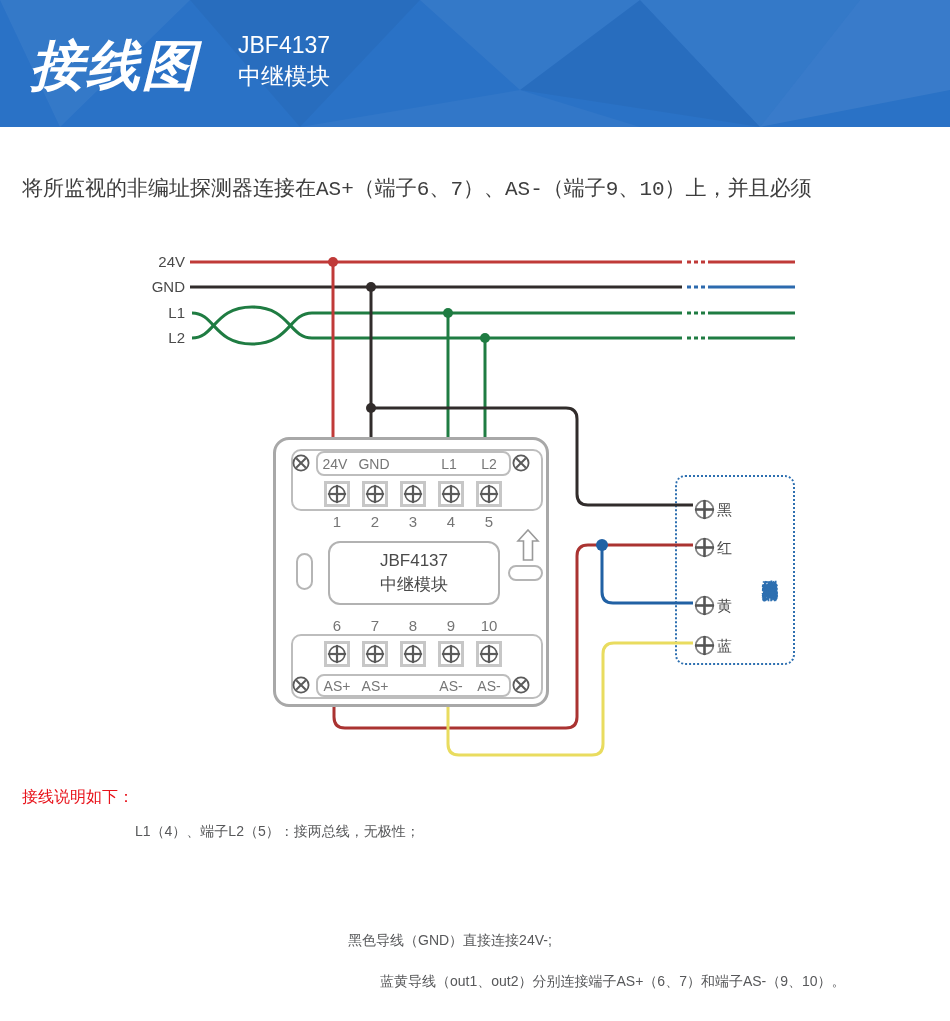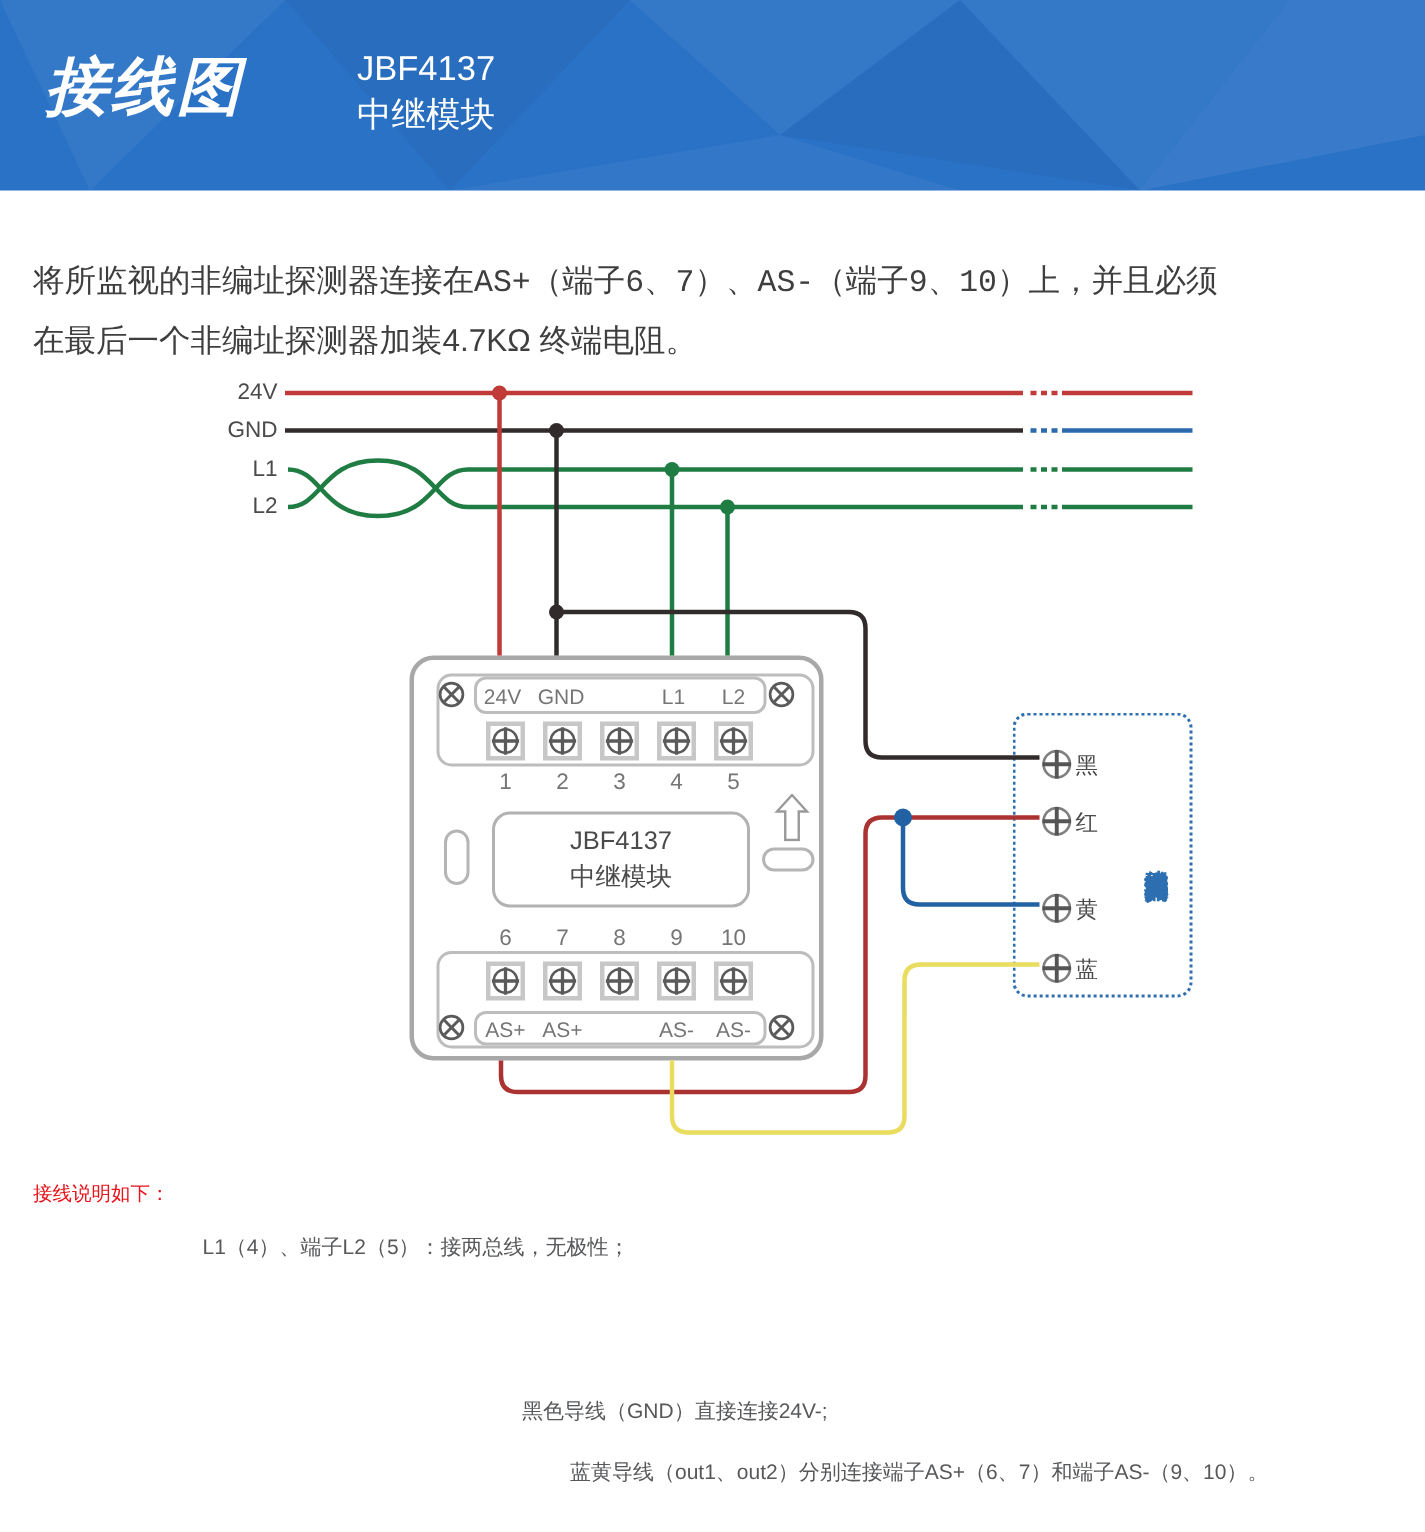--- a/index.html
+++ b/index.html
@@ -2,21 +2,21 @@
 <html><head>
 <meta charset="utf-8">
 <style>
   html,body{margin:0;padding:0;background:#fff;}
   .page{position:relative;width:950px;height:1021px;background:#fff;overflow:hidden;
         font-family:"Liberation Sans","DejaVu Sans",sans-serif;}
 
   
   .header{position:absolute;left:0;top:0;width:950px;height:127px;background:#2a72c6;}
   .header .poly{position:absolute;left:0;top:0;}
-  .h-title{position:absolute;left:30px;top:30px;font-size:42px;font-weight:900;
+  .h-title{position:absolute;left:30px;top:30px;font-size:54px;font-weight:900;
            font-style:italic;color:#fff;letter-spacing:2px;}
   .h-sub{position:absolute;left:238px;top:30px;color:#fff;font-size:23px;line-height:31px;font-weight:500;}
 
   
   .note-red{position:absolute;left:22px;top:144px;font-size:20px;font-weight:500;line-height:26px;white-space:nowrap;}
   .note-red .sp{display:inline-block;width:26px;}
   .note-body{position:absolute;left:22px;font-size:21px;color:#3e3e3e;line-height:28px;white-space:nowrap;}
 
   
   .bus-label{position:absolute;width:60px;text-align:right;font-size:15px;color:#4a4a4a;height:18px;line-height:18px;}
@@ -40,21 +40,21 @@
 
   .detector{position:absolute;left:675px;top:475px;width:120px;height:190px;border:2px dotted #2d6fb0;
             border-radius:10px;box-sizing:border-box;z-index:2;background:#fff;}
   .dterm{position:absolute;left:17px;}
   .dlabel{position:absolute;left:40px;font-size:15px;color:#4a4a4a;}
   .dname{position:absolute;right:10px;top:0;height:186px;width:26px;display:flex;align-items:center;justify-content:center;
          writing-mode:vertical-rl;text-orientation:upright;font-size:16px;font-weight:600;
          letter-spacing:0.5px;line-height:26px;}
 
   
-  .instr-title{position:absolute;left:22px;top:787px;font-size:13px;font-weight:500;}
+  .instr-title{position:absolute;left:22px;top:787px;font-size:16px;font-weight:500;}
   .instr{position:absolute;font-size:14px;color:#57585a;white-space:nowrap;line-height:22px;}
 </style>
 </head>
 <body>
 
 <div class="page">
 
   <div class="header">
     <svg class="poly" width="950" height="127">
       <polygon points="0,0 190,0 60,127" fill="#ffffff" opacity="0.05"></polygon>
@@ -66,21 +66,20 @@
       <polygon points="300,127 520,90 640,127" fill="#ffffff" opacity="0.04"></polygon>
     </svg>
     <div class="h-title">接线图</div>
     <div class="h-sub">
       <div>JBF4137</div>
       <div>中继模块</div>
     </div>
   </div>
 
   <div class="note-body" style="top:176px;font-family:Liberation Mono, monospace;">将所监视的非编址探测器连接在AS+（端子6、7）、AS-（端子9、10）上，并且必须</div>
-  <div class="note-body" style="top:214px;">在最后一个非编址探测器加装4.7KΩ 终端电阻。</div>
 
   <div class="bus-label" style="left:125px;top:253px;">24V</div>
   <div class="bus-label" style="left:125px;top:278px;">GND</div>
   <div class="bus-label" style="left:125px;top:304px;">L1</div>
   <div class="bus-label" style="left:125px;top:329px;">L2</div>
 
   <div class="module">
 
     <div class="plate" style="left:15px;top:9px;width:252px;height:62px;"></div>
     <div class="strip" style="left:40px;top:11px;width:195px;height:25px;"></div>

